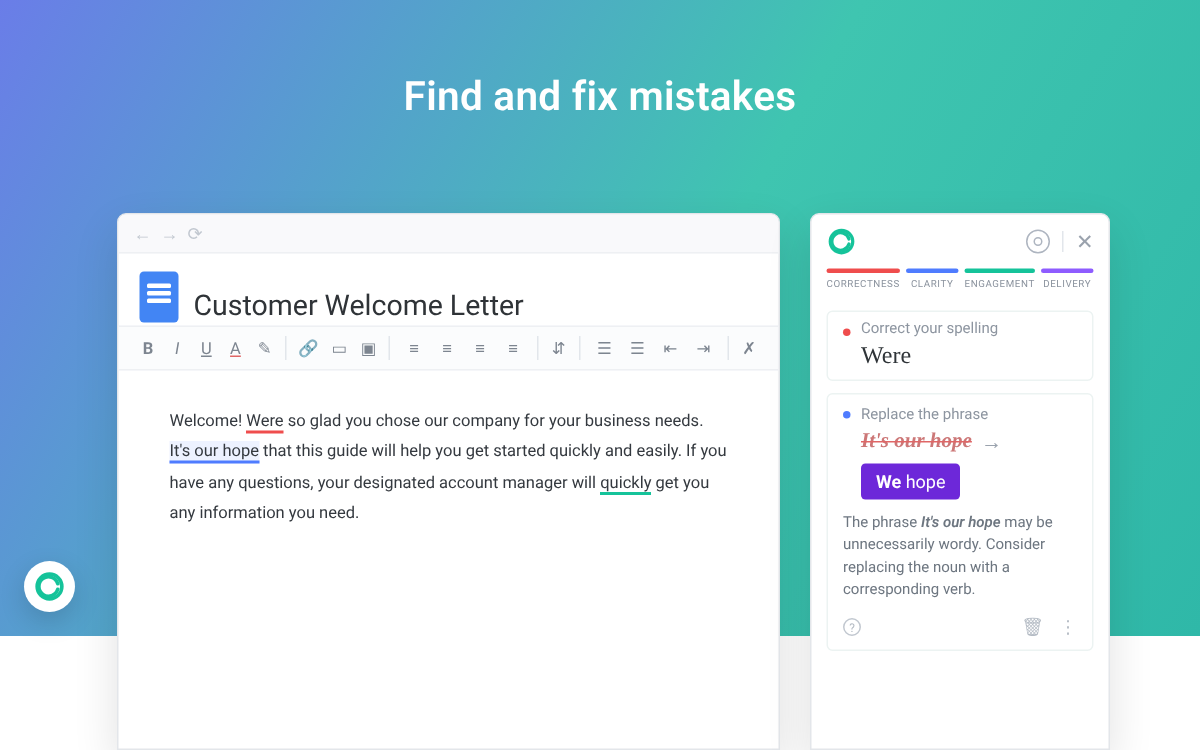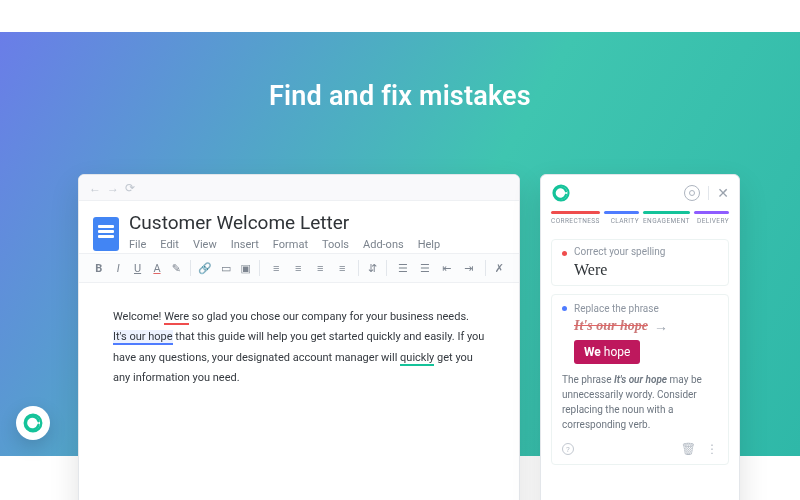--- a/index.html
+++ b/index.html
@@ -1,21 +1,20 @@
 <!DOCTYPE html>
 <html><head>
 <meta charset="utf-8">
 <style>
   * { box-sizing: border-box; margin: 0; padding: 0; }
   html, body { width: 800px; height: 500px; overflow: hidden; font-family: -apple-system, BlinkMacSystemFont, "Segoe UI", Roboto, Arial, sans-serif; }
   .stage {
     width: 800px; height: 424px;
     background: linear-gradient(120deg, #6a7de8 0%, #3fc5b0 55%, #2fb8a8 100%);
     position: relative;
-    margin-top: 32px;
   }
   .hero-title {
     position: absolute; top: 48px; left: 0; right: 0;
     text-align: center; color: #fff; font-size: 27px; font-weight: 600;
     letter-spacing: 0.2px;
   }
   .badge {
     position: absolute; left: 16px; bottom: 16px;
     width: 34px; height: 34px; border-radius: 50%;
     background: #fff; display: flex; align-items: center; justify-content: center;
@@ -69,32 +68,32 @@
     display:flex; align-items:center; justify-content:space-between;
     padding: 8px 10px 4px 10px;
   }
   .panel-head .g-logo{width:20px;height:20px;}
   .head-right{display:flex;align-items:center;gap:8px;color:#9aa2ad;}
   .goal-icon{width:16px;height:16px;border:1.5px solid #aeb5c0;border-radius:50%;position:relative;}
   .goal-icon::after{content:"";position:absolute;inset:4px;border:1.5px solid #aeb5c0;border-radius:50%;}
   .vline{width:1px;height:14px;background:#e2e6eb;}
   .close-x{font-size:14px;color:#9aa2ad;cursor:pointer;}
   .cat-row{display:flex;gap:4px;padding:4px 10px 6px 10px;}
-  .cat{flex:1;text-align:right;font-size:6.5px;letter-spacing:0.4px;color:#8b939e;}
+  .cat{flex:1;text-align:center;font-size:6.5px;letter-spacing:0.4px;color:#8b939e;}
   .cat .bar{height:3px;border-radius:2px;margin-bottom:3px;}
   .bar.correct{background:#ef4d4d;} .bar.clarity{background:#4f7cff;} .bar.engage{background:#15c39a;} .bar.delivery{background:#8e5cff;}
   .cards{flex:1; padding: 0 10px 19px 10px; overflow:hidden;}
   .card{border:1px solid #ecf3f2;border-radius:4px;padding:8px 10px;margin-top:8px;font-size:10px;color:#6d7680;position:relative;}
   .card .dot{position:absolute;left:10px;top:11px;width:5px;height:5px;border-radius:50%;}
   .dot.red{background:#ef4d4d;} .dot.blue{background:#4f7cff;} .dot.green{background:#15c39a;}
   .card .ctitle{margin-left:12px;font-size:10px;color:#8d95a0;}
   .card .big{font-family:Georgia,serif;font-size:16px;color:#2f3438;margin-top:4px;}
   .strike{font-family:Georgia,serif;font-size:14px;font-style:italic;color:#c77;text-decoration:line-through;text-decoration-color:#e06666;font-weight:600;}
   .arrow{color:#9aa2ad;font-size:14px;}
-  .chip{display:inline-block;margin-top:6px;background:#be185d;color:#fff;padding:5px 10px;border-radius:3px;font-size:12px;}
+  .chip{display:inline-block;margin-top:6px;background:#6d28d9;color:#fff;padding:5px 10px;border-radius:3px;font-size:12px;}
   .chip b{font-weight:700;}
   .explain{font-size:10px;color:#6d7680;line-height:1.5;margin-top:8px;}
   .explain em{font-style:italic;font-weight:600;}
   .card-foot{display:flex;justify-content:space-between;align-items:center;margin-top:10px;color:#b4bbc4;font-size:12px;}
   .info-icon{width:12px;height:12px;border:1px solid #c2c8d0;border-radius:50%;display:inline-flex;align-items:center;justify-content:center;font-size:8px;color:#b4bbc4;}
   .card.tiny{padding:6px 10px;}
   .ml12{margin-left:12px;}
   .row-flex{display:flex;align-items:center;gap:6px;margin-top:4px;}
   .foot-right{display:flex;gap:10px;}
 </style>
@@ -110,30 +109,20 @@
       <div class="nav-arrows">
         <span>←</span>
         <span>→</span>
         <span>⟳</span>
       </div>
     </div>
     <div class="doc-header">
       <div class="docs-icon"></div>
       <div>
         <div class="doc-title">Customer Welcome Letter</div>
-        <div class="menus">
-          <span>File</span>
-          <span>Edit</span>
-          <span>View</span>
-          <span>Insert</span>
-          <span>Format</span>
-          <span>Tools</span>
-          <span>Add-ons</span>
-          <span>Help</span>
-        </div>
       </div>
     </div>
     <div class="toolbar">
       <span class="tb-btn">
           <b>B</b>
         </span>
       <span class="tb-btn">
           <i>I</i>
         </span>
       <span class="tb-btn">

